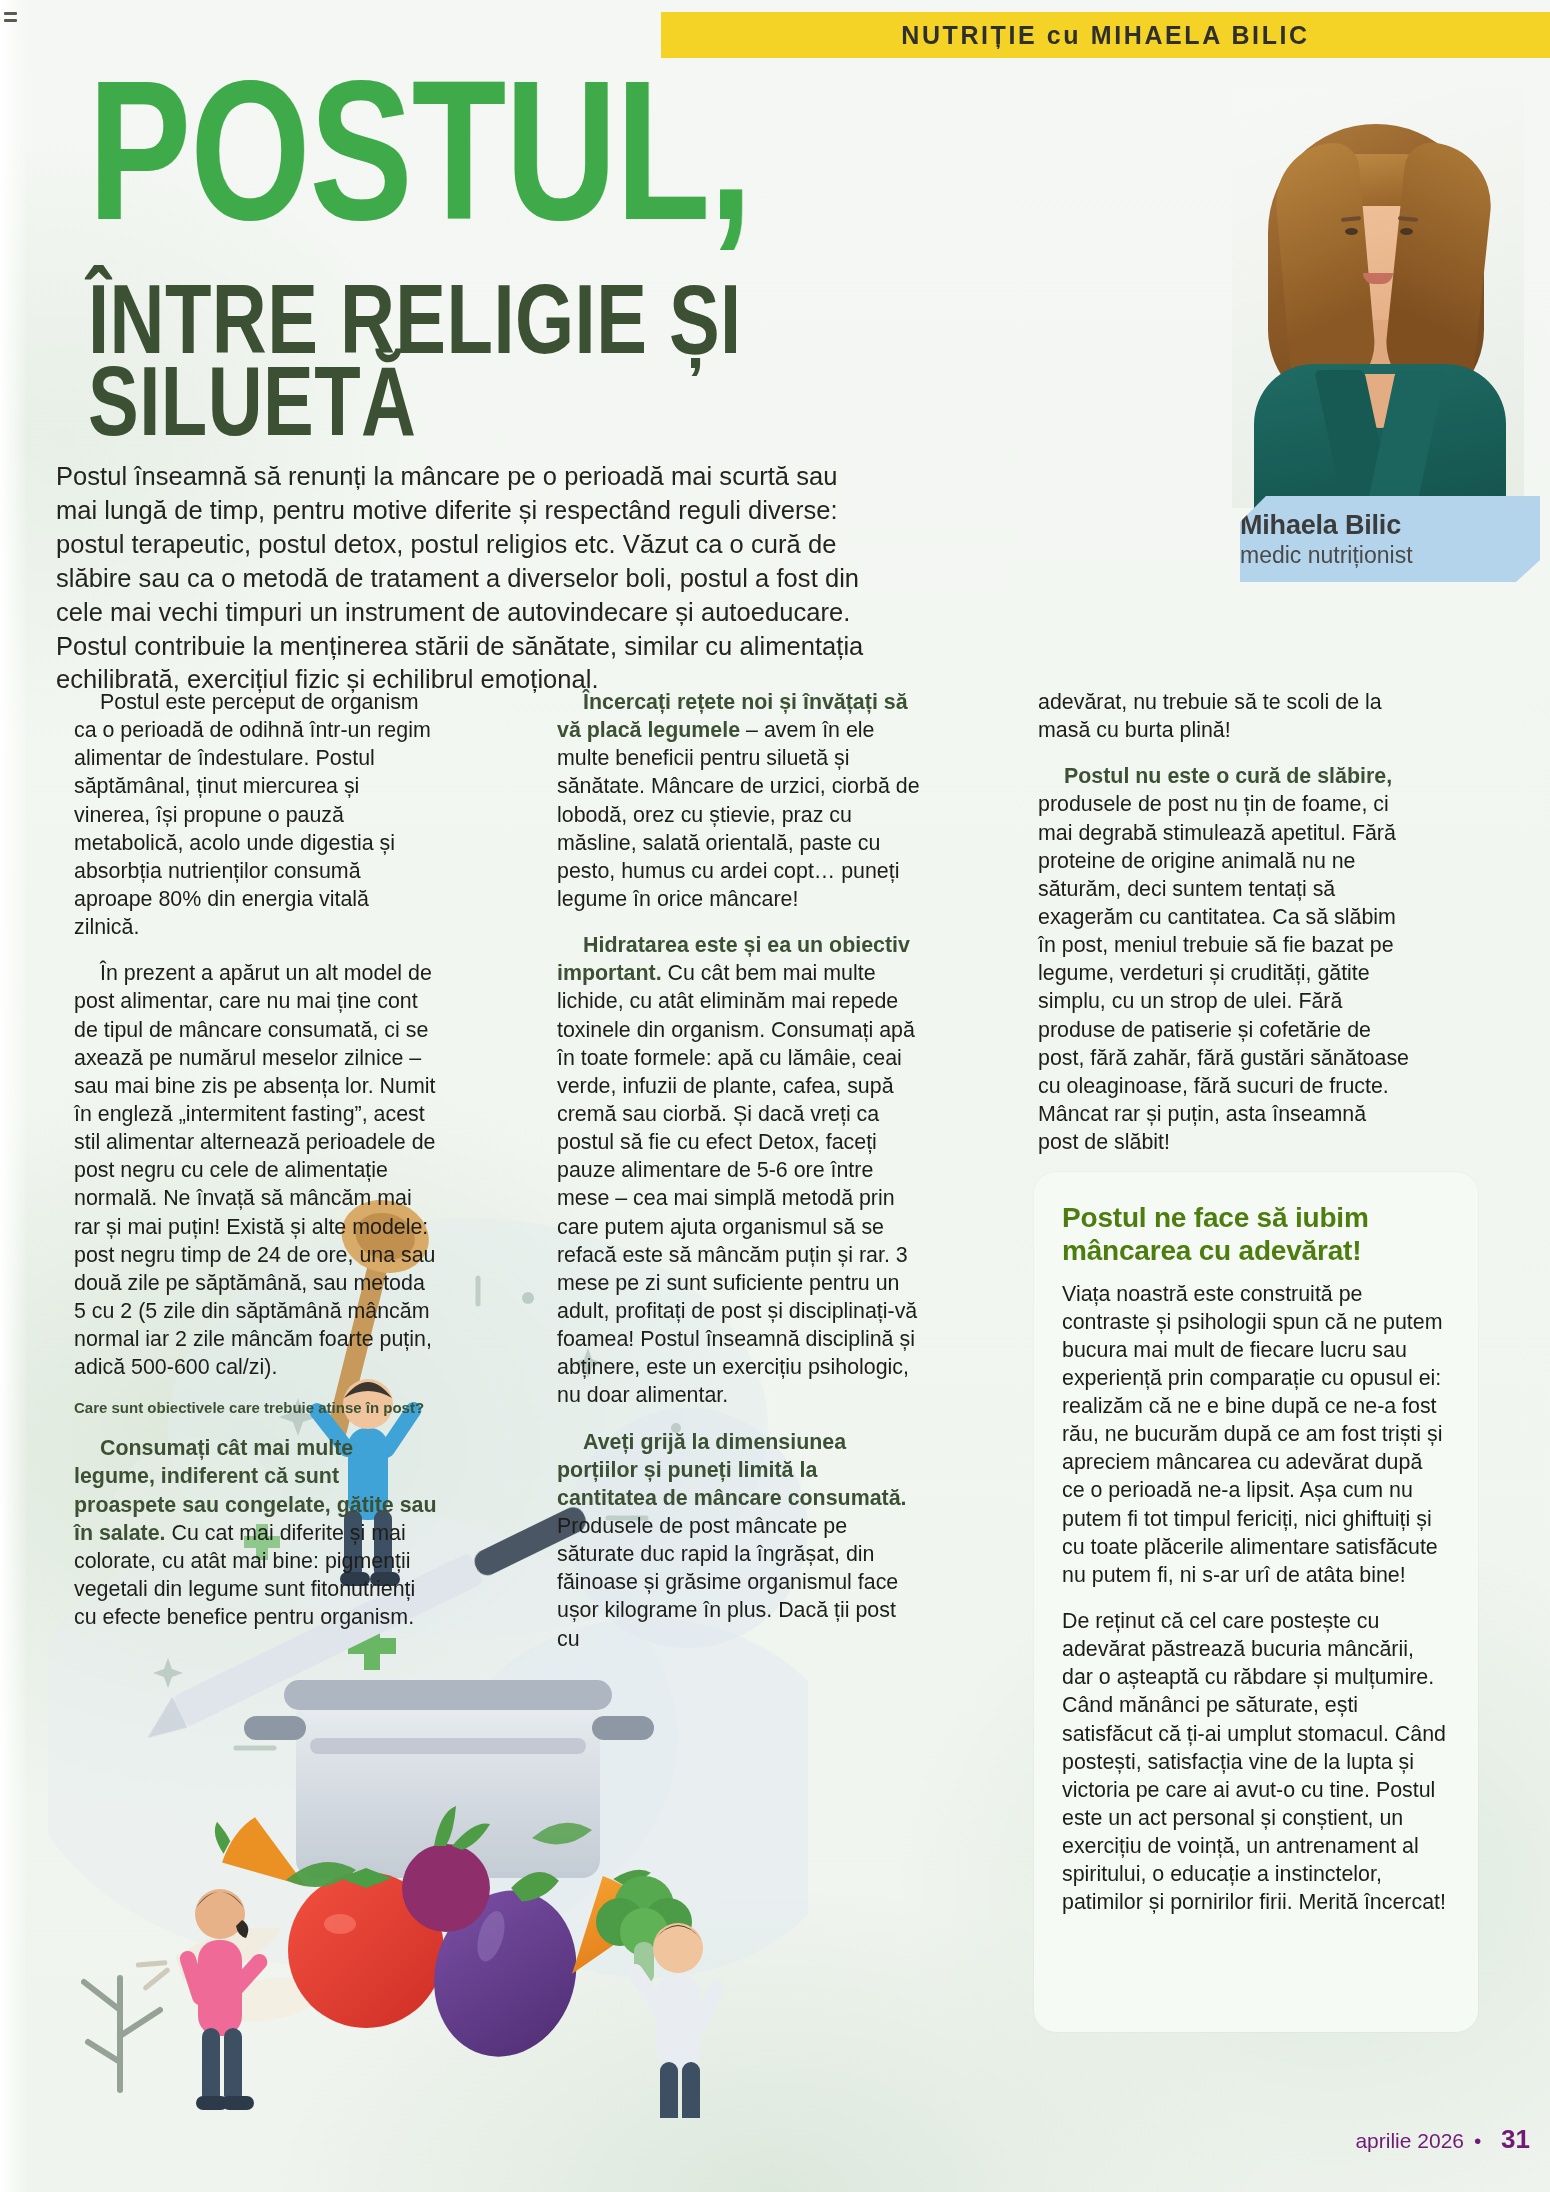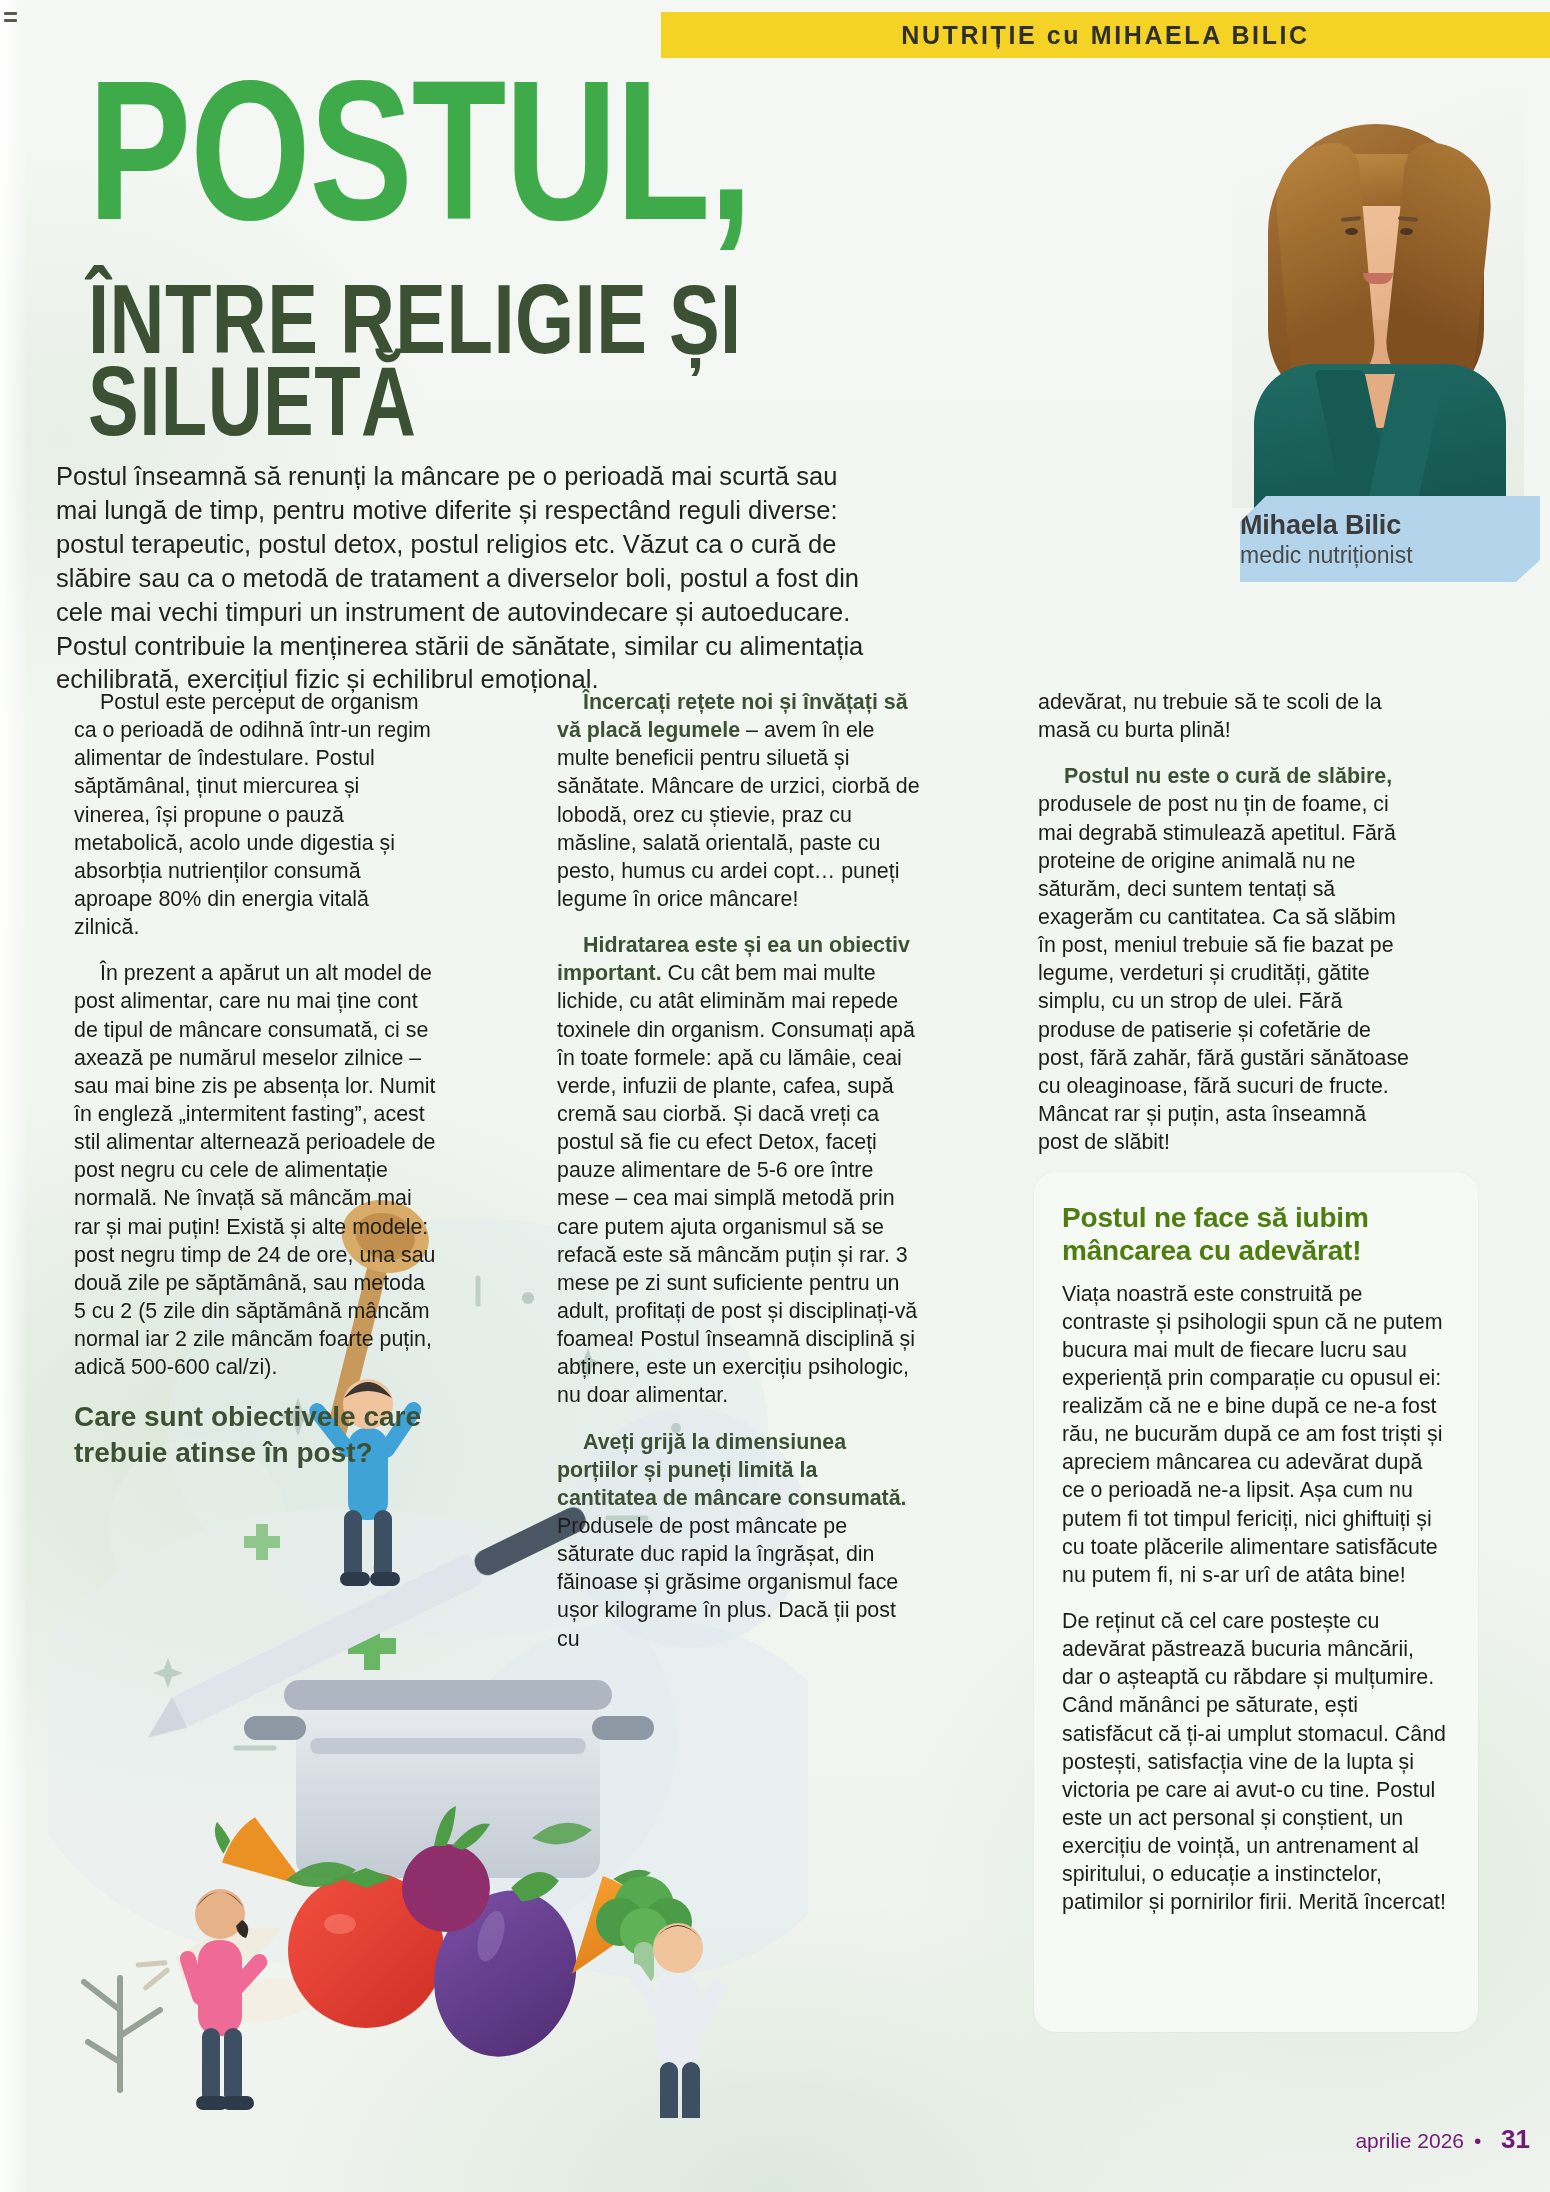--- a/index.html
+++ b/index.html
@@ -128,21 +128,21 @@
 
   
   .col { position:absolute; font-size:21.4px; line-height:1.315; color:#1d1d1a; }
   #col1 { left:74px;  top:688px; width:365px; }
   #col2 { left:557px; top:688px; width:365px; }
   #col3 { left:1038px;top:688px; width:372px; }
   .col p { margin:0 0 18px 0; text-indent:26px; }
   .col p.noind { text-indent:0; }
   .col b, .col strong { color:#3c5134; font-weight:bold; }
   h4.sub {
-    margin:0 0 16px 0; font-size:28px; line-height:1.26;
+    margin:0 0 16px 0; font-size:15px; line-height:1.26;
     color:#3c5134; font-weight:bold; text-indent:0;
   }
 
   
   #box {
     position:absolute; left:1034px; top:1172px; width:444px; height:860px;
     background:#f6faf5; border-radius:22px;
     box-shadow: 0 0 0 1px rgba(0,0,0,0.02);
     padding:30px 28px 24px 28px;
   }
@@ -367,20 +367,21 @@
 
 <div id="badge">
   <div class="b-name">Mihaela Bilic</div>
   <div class="b-role">medic nutriționist</div>
 </div>
 
 <div class="col" id="col1">
     <p>Postul este perceput de organism ca o perioadă de odihnă într-un regim alimentar de îndestulare. Postul săptămânal, ținut miercurea și vinerea, își propune o pauză metabolică, acolo unde digestia și absorbția nutrienților consumă aproape 80% din energia vitală zilnică.</p>
     <p>În prezent a apărut un alt model de post alimentar, care nu mai ține cont de tipul de mâncare consumată, ci se axează pe numărul meselor zilnice – sau mai bine zis pe absența lor. Numit în engleză „intermitent fasting”, acest stil alimentar alternează perioadele de post negru cu cele de alimentație normală. Ne învață să mâncăm mai rar și mai puțin! Există și alte modele: post negru timp de 24 de ore, una sau două zile pe săptămână, sau metoda 5 cu 2 (5 zile din săptămână mâncăm normal iar 2 zile mâncăm foarte puțin, adică 500-600 cal/zi).</p>
     <h4 class="sub">Care sunt obiectivele care trebuie atinse în post?</h4>
+    <p><b>Consumați cât mai multe legume, indiferent că sunt proaspete sau congelate, gătite sau în salate.</b> Cu cat mai diferite și mai colorate, cu atât mai bine: pigmenții vegetali din legume sunt fitonutrienți cu efecte benefice pentru organism.</p>
   </div>
 <div class="col" id="col2">
     <p><b>Încercați rețete noi și învățați să vă placă legumele</b> – avem în ele multe beneficii pentru siluetă și sănătate. Mâncare de urzici, ciorbă de lobodă, orez cu știevie, praz cu măsline, salată orientală, paste cu pesto, humus cu ardei copt… puneți legume în orice mâncare!</p>
     <p><b>Hidratarea este și ea un obiectiv important.</b> Cu cât bem mai multe lichide, cu atât eliminăm mai repede toxinele din organism. Consumați apă în toate formele: apă cu lămâie, ceai verde, infuzii de plante, cafea, supă cremă sau ciorbă. Și dacă vreți ca postul să fie cu efect Detox, faceți pauze alimentare de 5-6 ore între mese – cea mai simplă metodă prin care putem ajuta organismul să se refacă este să mâncăm puțin și rar. 3 mese pe zi sunt suficiente pentru un adult, profitați de post și disciplinați-vă foamea! Postul înseamnă disciplină și abținere, este un exercițiu psihologic, nu doar alimentar.</p>
     <p><b>Aveți grijă la dimensiunea porțiilor și puneți limită la cantitatea de mâncare consumată.</b> Produsele de post mâncate pe săturate duc rapid la îngrășat, din făinoase și grăsime organismul face ușor kilograme în plus. Dacă ții post cu</p>
   </div>
 <div class="col" id="col3">
     <p class="noind">adevărat, nu trebuie să te scoli de la masă cu burta plină!</p>
     <p><b>Postul nu este o cură de slăbire,</b> produsele de post nu țin de foame, ci mai degrabă stimulează apetitul. Fără proteine de origine animală nu ne săturăm, deci suntem tentați să exagerăm cu cantitatea. Ca să slăbim în post, meniul trebuie să fie bazat pe legume, verdeturi și crudități, gătite simplu, cu un strop de ulei. Fără produse de patiserie și cofetărie de post, fără zahăr, fără gustări sănătoase cu oleaginoase, fără sucuri de fructe. Mâncat rar și puțin, asta înseamnă post de slăbit!</p>
   </div>

